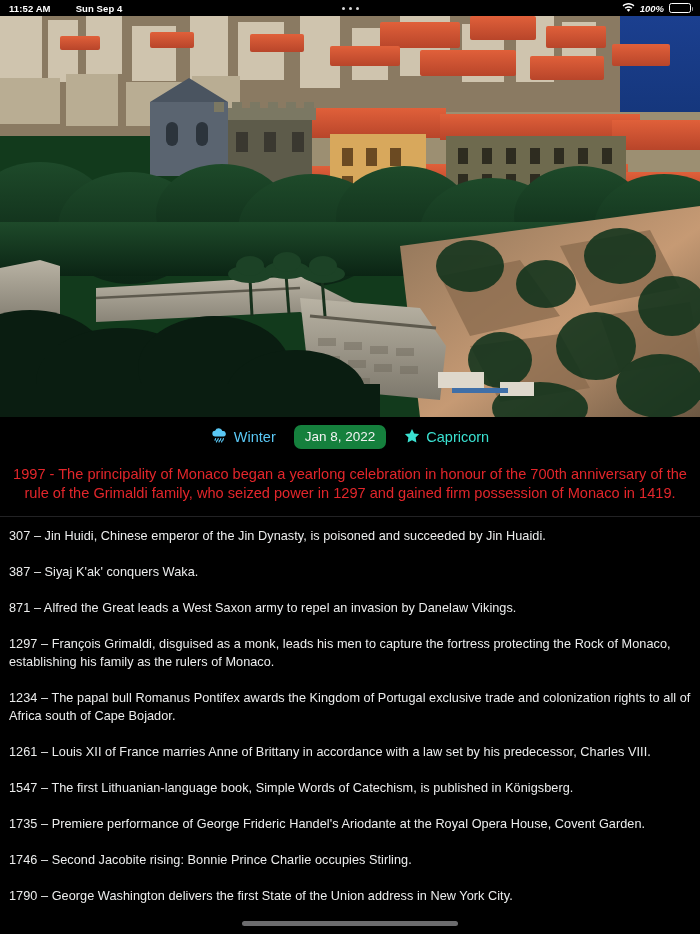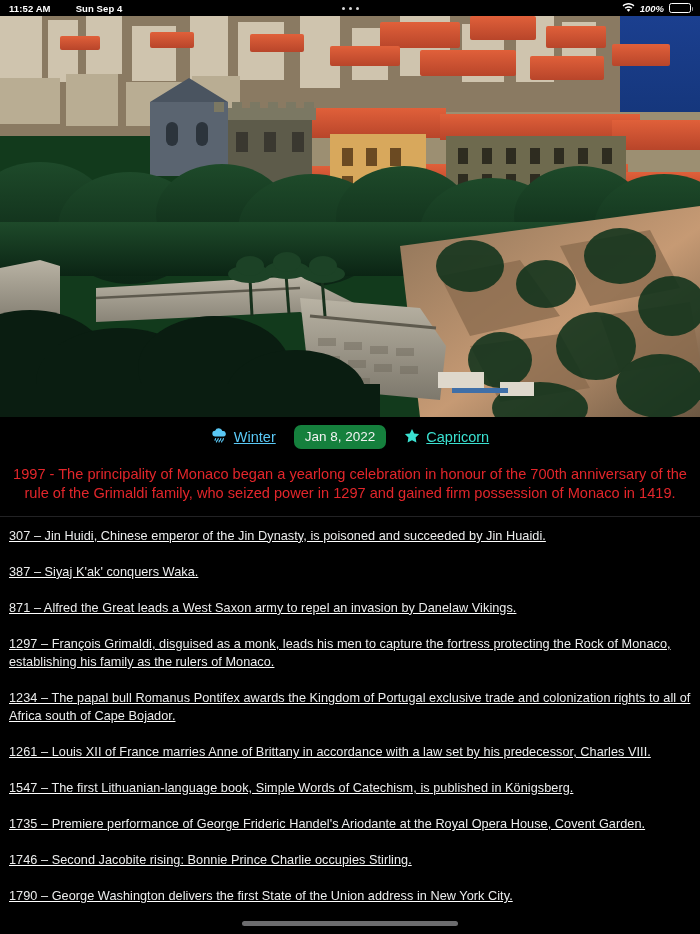--- a/index.html
+++ b/index.html
@@ -101,21 +101,20 @@
     align-items: center;
     justify-content: center;
     gap: 18px;
     background: #000000;
   }
   .info-chip {
     display: flex;
     align-items: center;
     gap: 6px;
     font-size: 14.5px;
-    text-decoration: underline;
   }
   .season-chip { color: #5ac8f5; }
   .zodiac-chip { color: #3ae0d0; }
   .date-pill {
     background: #15803d;
     color: #f2f2f2;
     font-size: 13.5px;
     padding: 5px 11px 6px;
     border-radius: 7px;
     line-height: 1;
@@ -131,21 +130,20 @@
     line-height: 1.33;
     border-bottom: 1px solid #222224;
   }
 
   
   .events {
     padding: 10px 9px 0;
     height: 406px;
     overflow: hidden;
     position: relative;
-    text-decoration: underline;
   }
   .event-item {
     font-size: 12.7px;
     line-height: 1.42;
     color: #eceded;
     margin-bottom: 18px;
     letter-spacing: 0.05px;
   }
 
   

